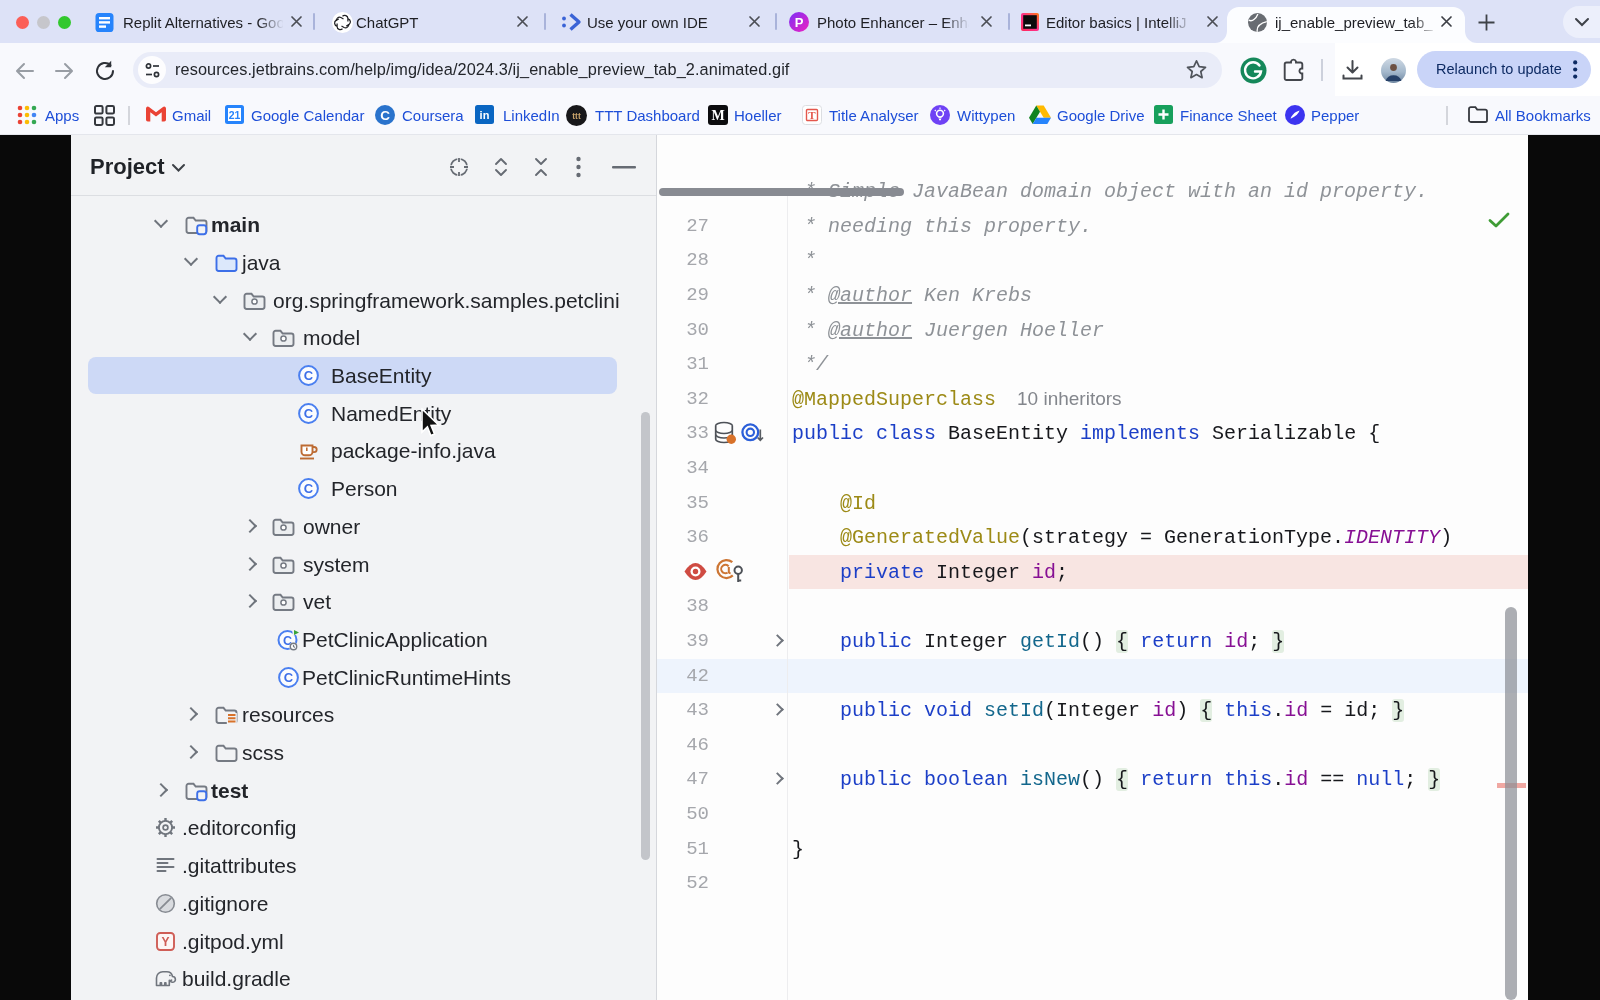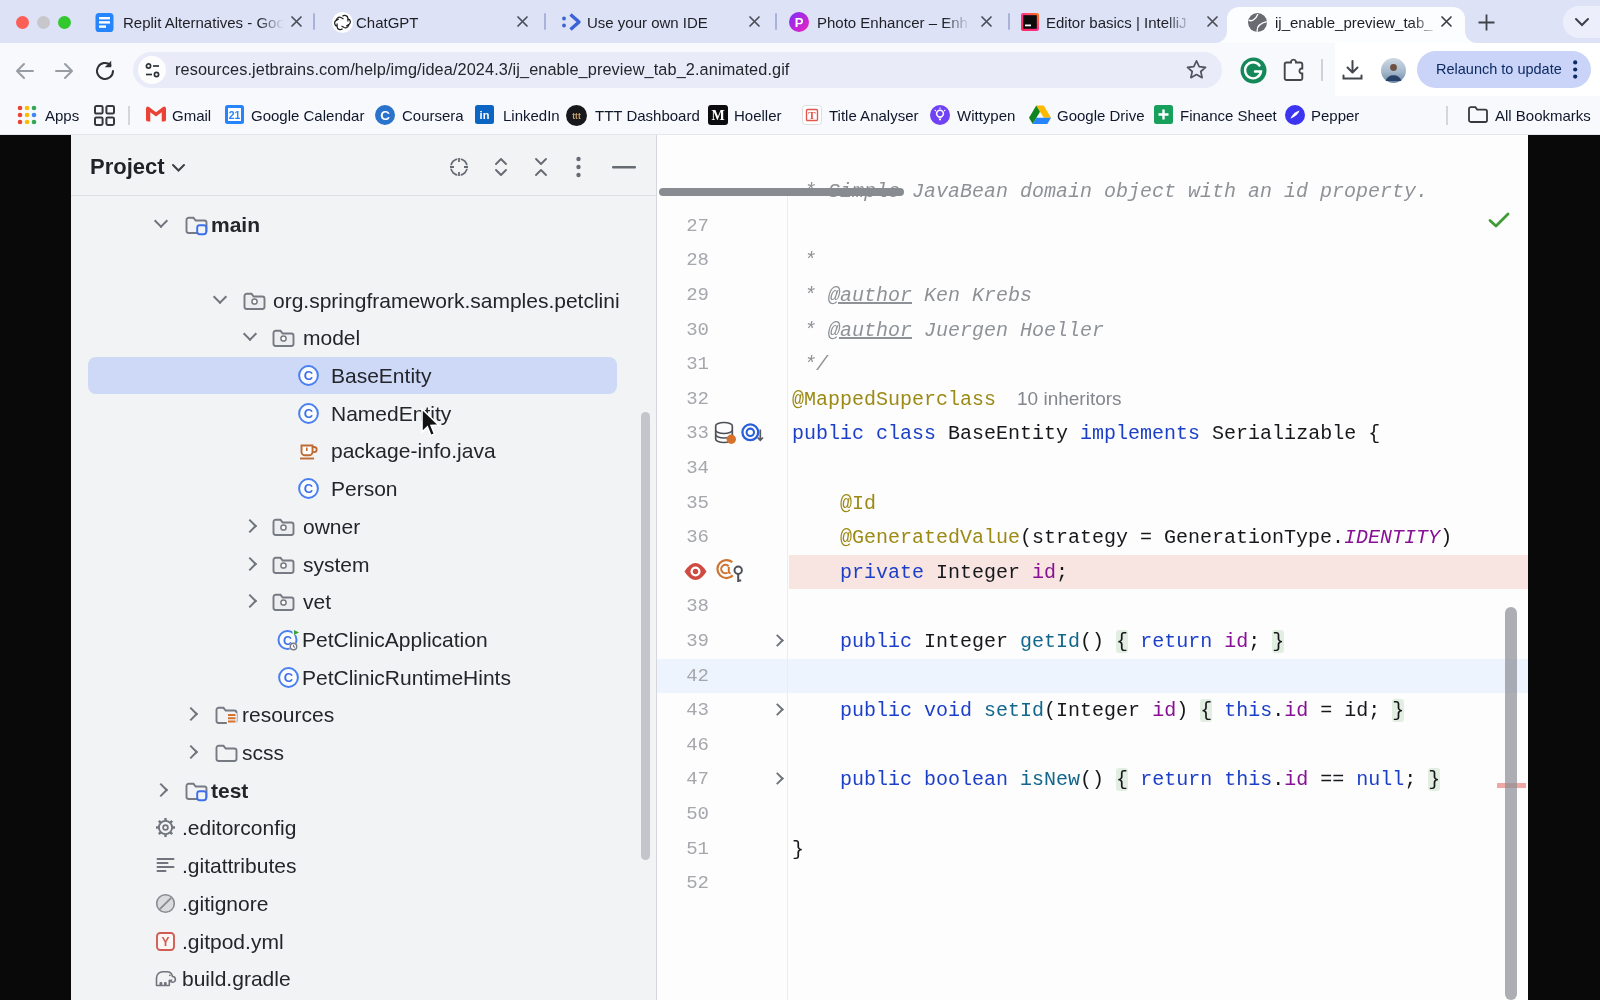--- a/index.html
+++ b/index.html
@@ -16,21 +16,21 @@
   .tclose { top:15px; width:13px; height:13px; }
   
   #toolbar { left:0; top:43px; width:1335px; height:53px; background:#f8f9fd; }
   #omni { left:133px; top:9px; width:1089px; height:36px; border-radius:18px; background:#e9ecf8; }
   #omni .circ { left:5px; top:4px; width:28px; height:28px; border-radius:50%; background:#fdfdfe; }
   #urltxt { left:42px; top:8px; font-size:16.3px; color:#23262b; letter-spacing:0.1px; }
   #relaunch { left:1417px; top:8px; width:174px; height:37px; border-radius:18.5px; background:#c9d4f8; color:#0d2a63; font-size:14.5px; }
   #relaunch span { position:absolute; left:19px; top:10px; }
   
   #bookmarks { left:0; top:96px; width:1600px; height:39px; background:#f8f9fd; border-bottom:1px solid #e4e6ec; }
-  .bk { top:11px; font-size:15px; color:#0f172a; white-space:nowrap; }
+  .bk { top:11px; font-size:15px; color:#1d4ed8; white-space:nowrap; }
   .bkic { top:7px; }
   
   #content { left:0; top:135px; width:1600px; height:865px; background:#fdfdfd; }
   #lstrip { left:0; top:0; width:71px; height:865px; background:#090909; }
   #rstrip { left:1528px; top:0; width:72px; height:865px; background:#090909; }
   #ppanel { left:71px; top:0; width:585px; height:865px; background:#f2f3f5; }
   #pdivider { left:656px; top:0; width:1px; height:865px; background:#d5d7dc; }
   
   .trow { left:0; width:585px; height:38px; }
   .trow .lbl { position:absolute; top:50%; transform:translateY(-50%); font-size:21px; color:#23252a; white-space:nowrap; }
@@ -414,20 +414,27 @@
 
     <div class="abs" style="left:17px; top:222px; width:529px; height:37px; background:#cdd9f6; border-radius:8px;"></div>
 
     <div class="abs trow" style="top:71px;">
         <span class="cv cvd" style="left:85px; top:10px;"></span>
         <svg class="ticon" style="left:113px; top:6px;">
           <use href="#i-foldmain"></use>
         </svg>
         <span class="lbl" style="left:140px; font-weight:bold;">main</span>
       </div>
+    <div class="abs trow" style="top:109px;">
+        <span class="cv cvd" style="left:115px; top:10px;"></span>
+        <svg class="ticon" style="left:143px; top:6px;">
+          <use href="#i-foldjava"></use>
+        </svg>
+        <span class="lbl" style="left:171px;">java</span>
+      </div>
     <div class="abs trow" style="top:147px;">
         <span class="cv cvd" style="left:144px; top:10px;"></span>
         <svg class="ticon" style="left:171px; top:6px;">
           <use href="#i-foldpkg"></use>
         </svg>
         <span class="lbl" style="left:202px;">org.springframework.samples.petclini</span>
       </div>
     <div class="abs trow" style="top:184px;">
         <span class="cv cvd" style="left:174px; top:10px;"></span>
         <svg class="ticon" style="left:200px; top:6px;">
@@ -572,20 +579,21 @@
     <div class="lnum" style="top:488.9px;">39</div>
     <div class="lnum" style="top:523.5px;">42</div>
     <div class="lnum" style="top:558.1px;">43</div>
     <div class="lnum" style="top:592.7px;">46</div>
     <div class="lnum" style="top:627.3px;">47</div>
     <div class="lnum" style="top:661.9px;">50</div>
     <div class="lnum" style="top:696.5px;">51</div>
     <div class="lnum" style="top:731.1px;">52</div>
 
     <div class="cline" style="top:39.1px;"><span class="cm"> * Simple JavaBean domain object with an id property.</span></div>
+    <div class="cline" style="top:73.7px;"><span class="cm"> * needing this property.</span></div>
     <div class="cline" style="top:108.3px;"><span class="cm"> *</span></div>
     <div class="cline" style="top:142.9px;"><span class="cm"> * <u>@author</u> Ken Krebs</span></div>
     <div class="cline" style="top:177.5px;"><span class="cm"> * <u>@author</u> Juergen Hoeller</span></div>
     <div class="cline" style="top:212.1px;"><span class="cm"> */</span></div>
     <div class="cline" style="top:246.7px;"><span class="ann">@MappedSuperclass</span></div>
     <div class="abs" style="left:360px; top:246.7px; height:34.6px; line-height:34.6px; font-size:19px; color:#83868c;">10 inheritors</div>
     <div class="cline" style="top:281.3px;"><span class="kw">public</span> <span class="kw">class</span> BaseEntity <span class="kw">implements</span> Serializable {</div>
     <div class="cline" style="top:350.5px;">    <span class="ann">@Id</span></div>
     <div class="cline" style="top:385.1px;">    <span class="ann">@GeneratedValue</span>(strategy = GenerationType.<span class="fld" style="font-style:italic;">IDENTITY</span>)</div>
     <div class="cline" style="top:419.7px;">    <span class="kw">private</span> Integer <span class="fld">id</span>;</div>

